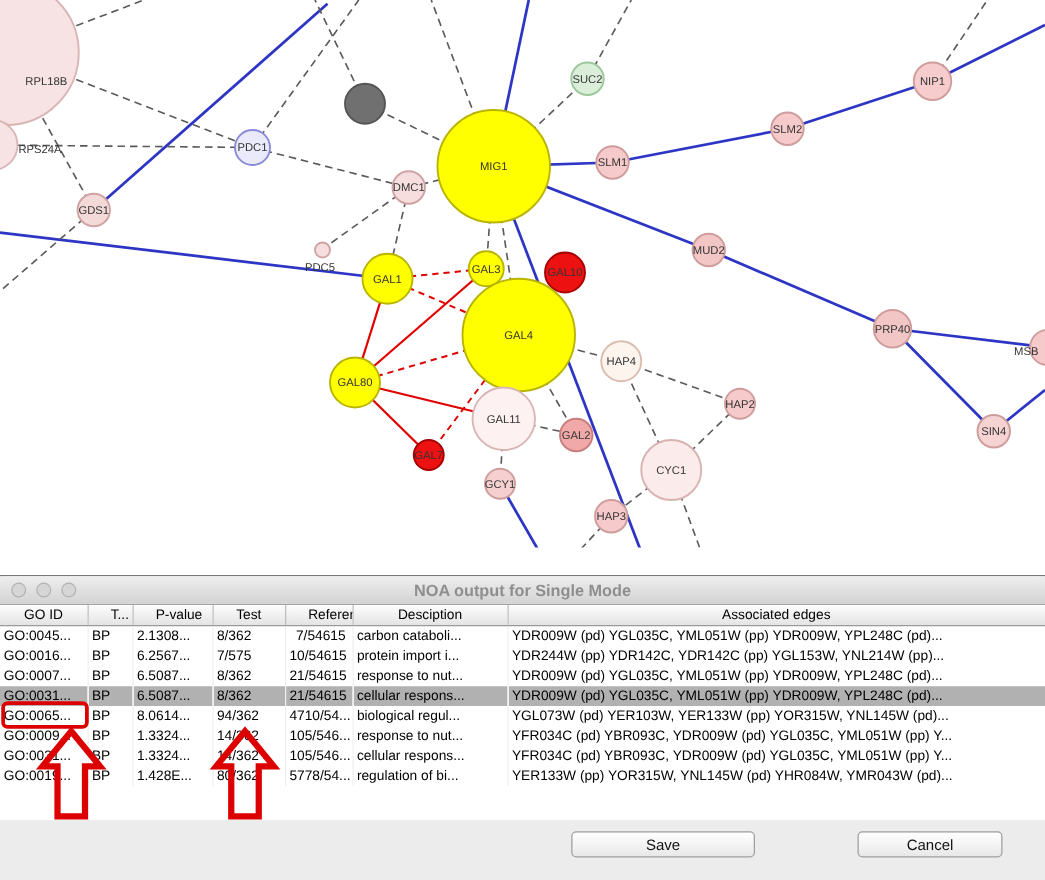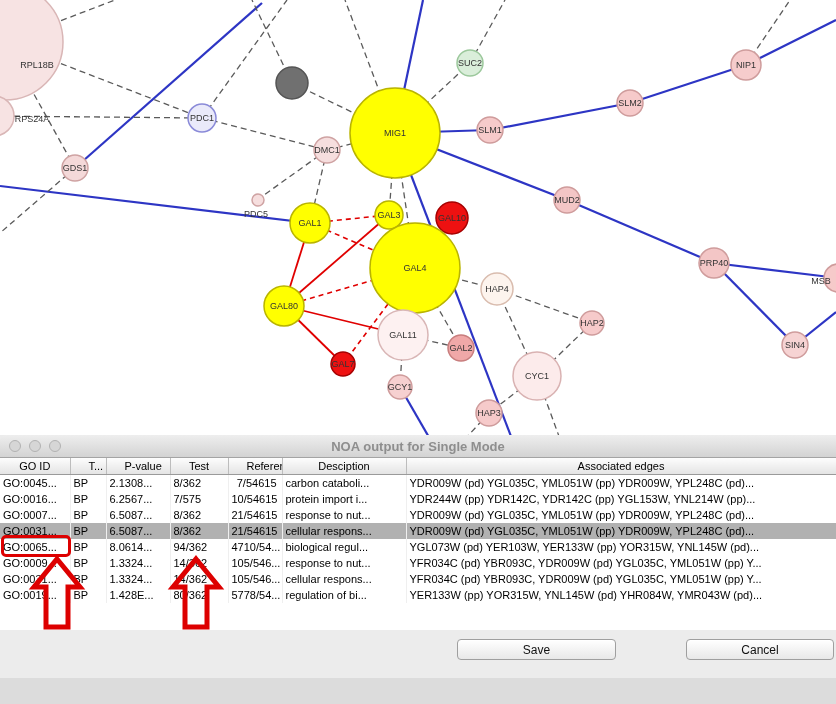--- a/index.html
+++ b/index.html
@@ -3,21 +3,21 @@
 <meta charset="utf-8">
 <style>
   html,body{margin:0;padding:0;}
   body{
     width:836px;height:704px;overflow:hidden;position:relative;
     background:#dcdcdc;font-family:"Liberation Sans",sans-serif;
     -webkit-font-smoothing:antialiased;
   }
   .window{position:absolute;left:0;width:836px;box-sizing:border-box;background:#fff;}
   #win-top{top:0;height:461px;border-bottom:1px solid #7a7a7a;}
-  #win-bottom{top:435px;height:243px;background:#ececec;}
+  #win-bottom{top:461px;height:243px;background:#ececec;}
   .titlebar{
     height:22px;position:relative;display:flex;align-items:center;justify-content:center;
     background:linear-gradient(#eeeeee,#d3d3d3);
     border-bottom:1px solid #a4a4a4;
     border-radius:6px 6px 0 0;
   }
   .lights{position:absolute;left:9px;top:5px;display:flex;gap:8px;}
   .light{width:12px;height:12px;border-radius:50%;box-sizing:border-box;border:1px solid rgba(0,0,0,.25);}
   .light.close{background:#ff5f57;}
   .light.min{background:#febc2e;}
@@ -49,22 +49,22 @@
   td.col-3{text-align:left;}
   td.col-4{text-align:right;padding-right:5px;}
 
   .footer{position:absolute;left:0;bottom:0;height:48px;width:836px;background:#ececec;}
   button.mac{
     position:absolute;height:21px;border:1px solid #9f9f9f;border-radius:4px;
     background:linear-gradient(#ffffff,#e8e8e8);
     font-size:12px;font-family:"Liberation Sans",sans-serif;color:#111;
     box-shadow:inset 0 1px 0 rgba(255,255,255,.7);
   }
-  #save-btn{left:457px;top:9px;width:159px;}
-  #cancel-btn{left:686px;top:9px;width:148px;}
+  #save-btn{left:457px;top:9px;width:147px;}
+  #cancel-btn{left:686px;top:9px;width:116px;}
 
   .annotations{position:absolute;left:0;top:0;width:836px;height:243px;pointer-events:none;}
   .highlight-rect{
     position:absolute;left:1px;top:100px;width:64px;height:16px;
     border:3px solid #dd0000;border-radius:5px;
   }
   .annotations svg{position:absolute;left:0;top:0;}
 </style>
 </head>
 <body>

